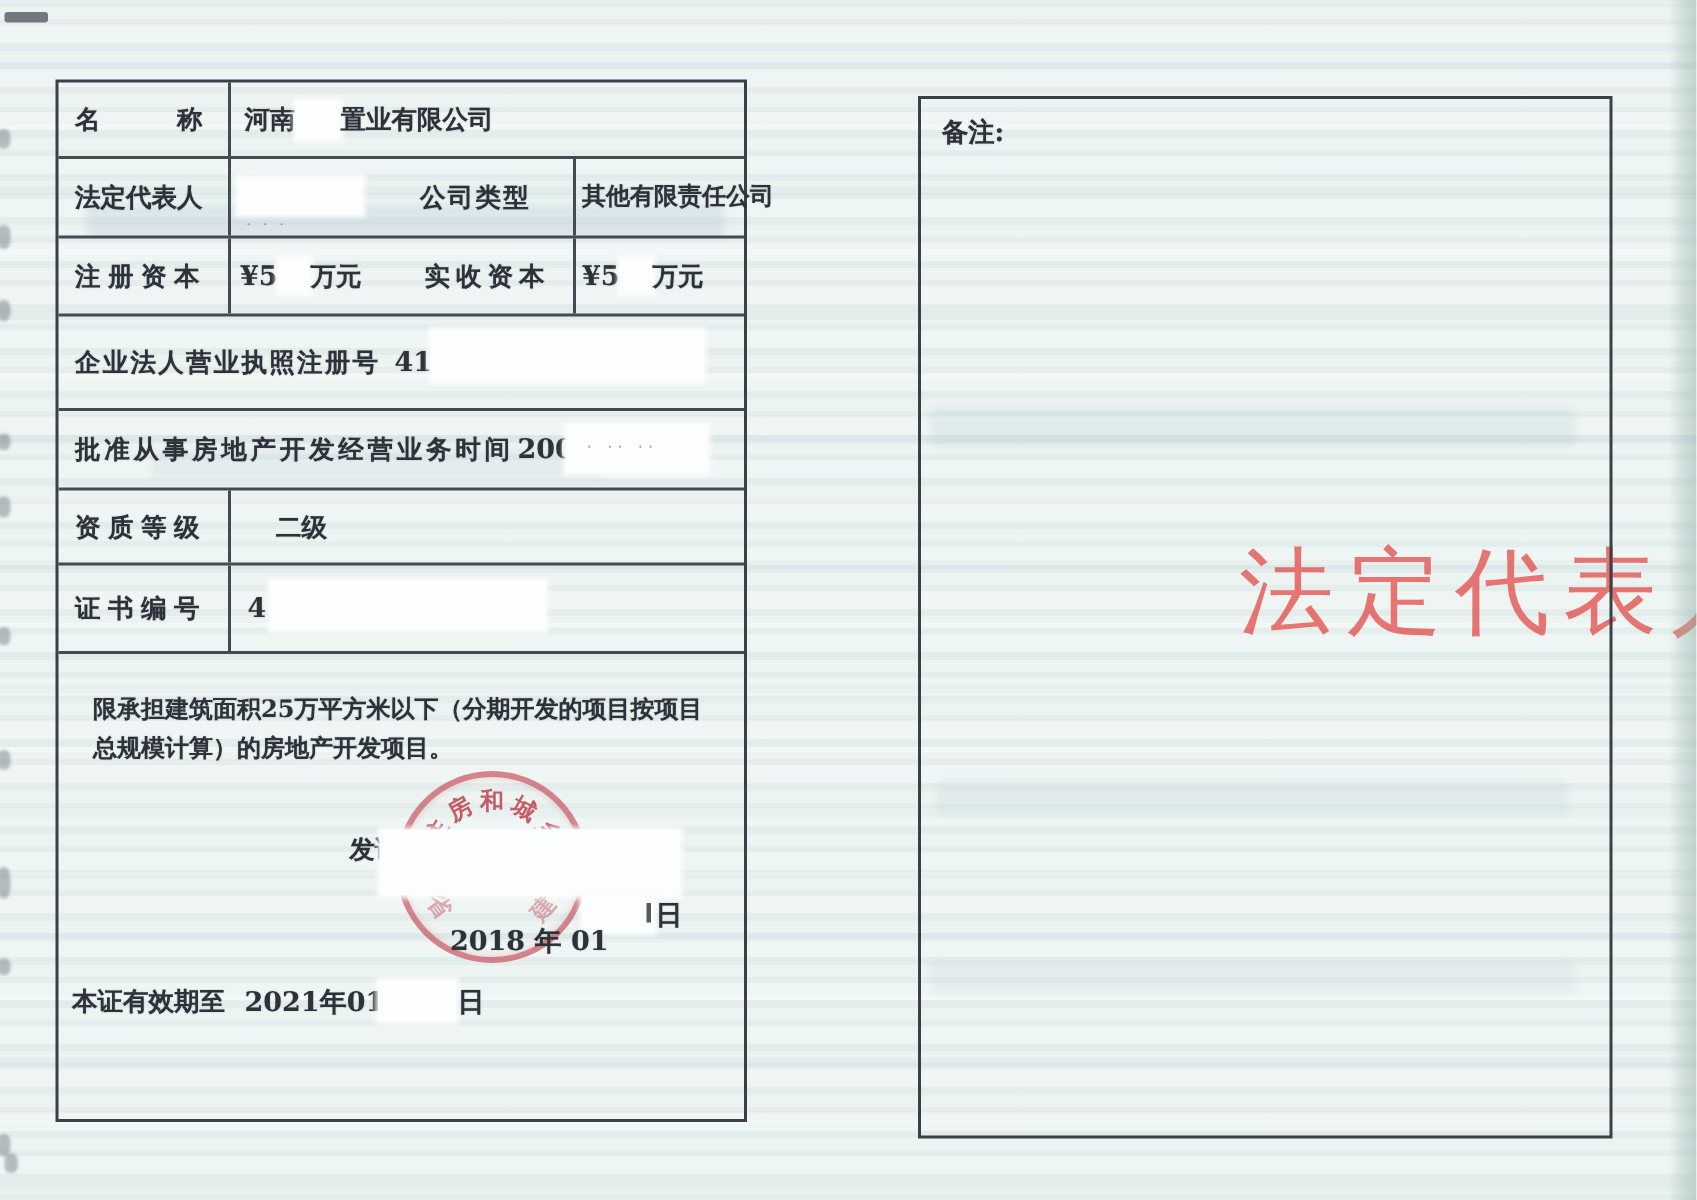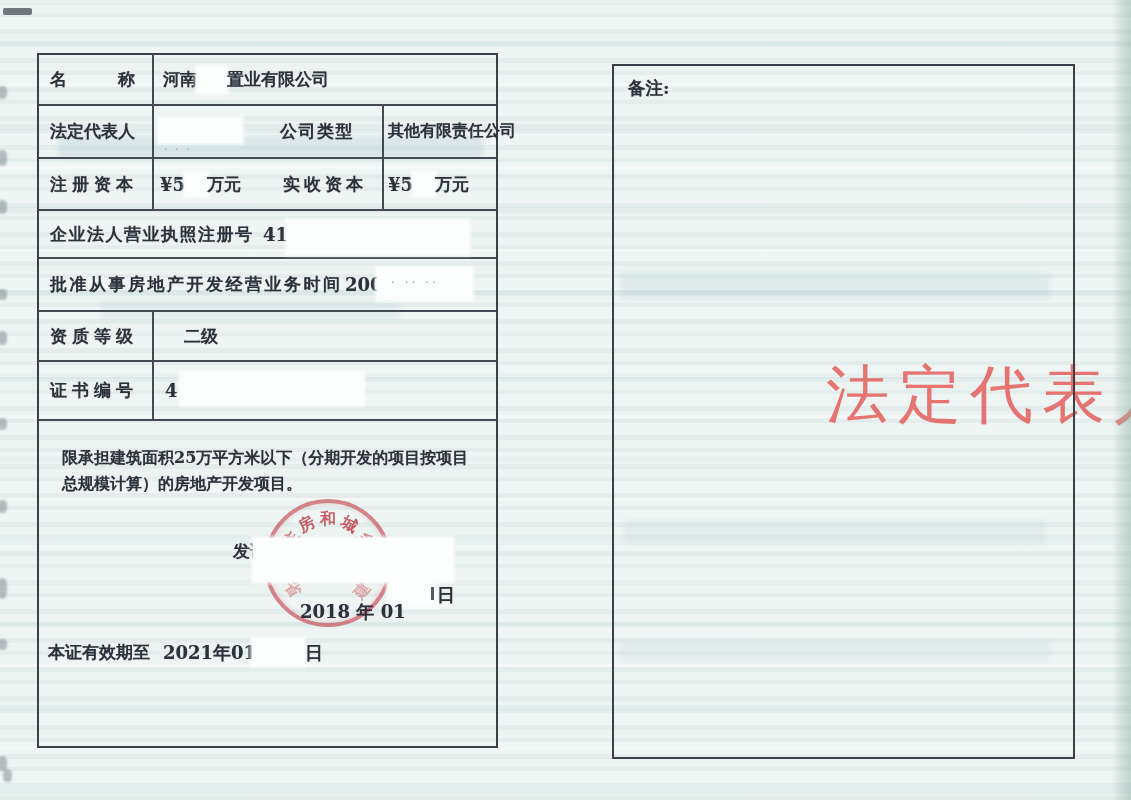--- a/index.html
+++ b/index.html
@@ -121,21 +121,21 @@
         <span class="ink val">万元</span>
       </div>
       <div class="cell ink lbl" style="left:244px;letter-spacing:4px;">实收资本</div>
       <div class="cell" style="left:349px;">
         <span class="ink num">¥5</span>
         <span class="redact" style="width:22px;height:24px;"></span>
         <span class="ink val">万元</span>
       </div>
     </div>
 
-    <div class="trow" style="height:48px;padding-left:34px;">
+    <div class="trow" style="height:63px;padding-left:34px;">
       <div class="cell labelcell ink lbl" style="letter-spacing:1.5px;">企业法人营业执照注册号</div>
       <div class="cell" style="left:224px;">
         <span class="ink num">41</span>
       </div>
       <div class="rbox" style="left:248px;top:9px;width:182px;height:34px;"></div>
     </div>
 
     <div class="trow" style="height:53px;">
       <div class="cell labelcell ink lbl" style="letter-spacing:2.5px;">批准从事房地产开发经营业务时间</div>
       <div class="cell" style="left:306px;">

